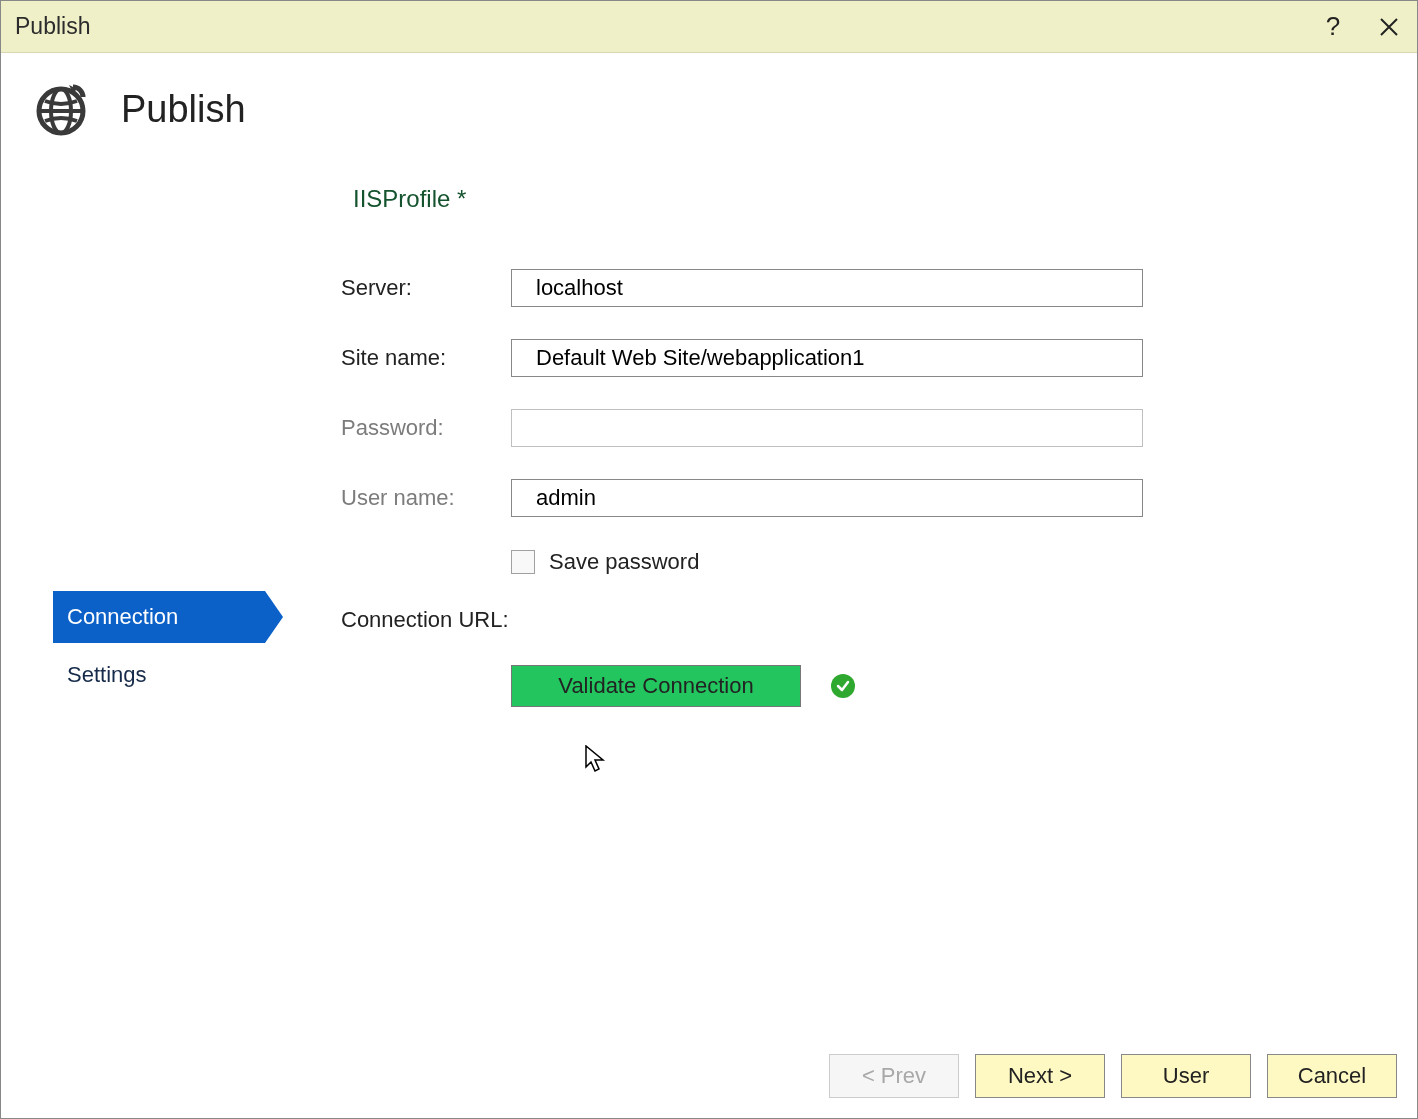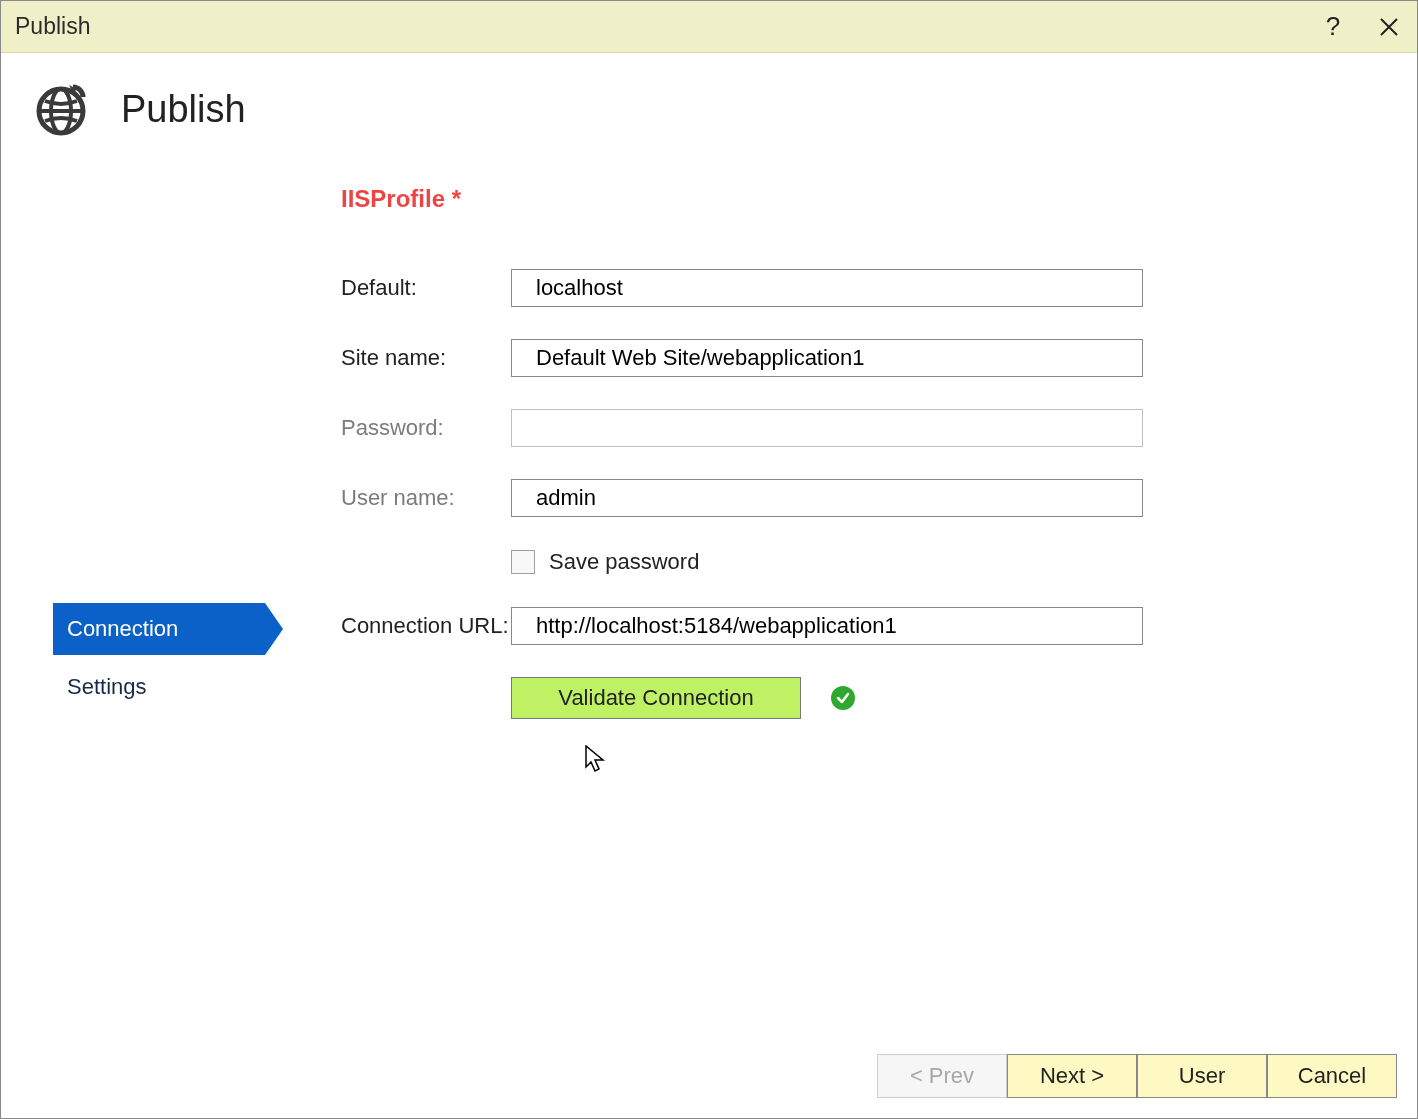--- a/index.html
+++ b/index.html
@@ -93,23 +93,24 @@
       border-left: 18px solid #0b61c7;
     }
 
     
     .content {
       flex: 1;
       padding-right: 60px;
     }
     .profile-title {
       font-size: 24px;
-      font-weight: 700;
-      color: #ef4444;
+      font-weight: 400;
+      color: #14532d;
       margin-bottom: 56px;
+      margin-left: 12px;
     }
     .form-row {
       display: flex;
       align-items: center;
       margin-bottom: 32px;
     }
     .form-label {
       width: 170px;
       font-size: 22px;
       color: #222;
@@ -151,21 +152,21 @@
 
     .validate-row {
       display: flex;
       align-items: center;
       margin-left: 170px;
       margin-top: 12px;
     }
     .validate-btn {
       width: 290px;
       height: 42px;
-      background: #bef264;
+      background: #22c55e;
       border: 1px solid #777;
       font-size: 22px;
       color: #222;
       cursor: pointer;
       font-family: inherit;
     }
     .success-icon {
       width: 24px; height: 24px;
       border-radius: 50%;
       background: #2fa82f;
@@ -175,20 +176,21 @@
       justify-content: center;
     }
     .success-icon svg { width: 14px; height: 14px; }
 
     
     .footer {
       position: absolute;
       bottom: 20px;
       right: 20px;
       display: flex;
+      gap: 16px;
       margin-left: 36px;
     }
     .footer-btn {
       width: 130px;
       height: 44px;
       background: #fef9c3;
       border: 1px solid #888;
       font-size: 22px;
       color: #222;
       cursor: pointer;
@@ -244,21 +246,21 @@
     </div>
     <div class="sidebar-item">
       <span>Settings</span>
     </div>
   </div>
 
   <div class="content">
     <div class="profile-title">IISProfile *</div>
 
     <div class="form-row">
-      <div class="form-label">Default:</div>
+      <div class="form-label">Server:</div>
       <input class="form-input" type="text" value="localhost" style="">
     </div>
 
     <div class="form-row">
       <div class="form-label">Site name:</div>
       <input class="form-input" type="text" value="Default Web Site/webapplication1" style="">
     </div>
 
     <div class="form-row">
       <div class="form-label disabled">Password:</div>
@@ -270,21 +272,20 @@
       <input class="form-input" type="text" value="admin" style="">
     </div>
 
     <div class="save-pw-row">
       <div class="checkbox"></div>
       <span class="save-pw-label">Save password</span>
     </div>
 
     <div class="form-row">
       <div class="form-label">Connection URL:</div>
-      <input class="form-input" type="text" value="http://localhost:5184/webapplication1" style="">
     </div>
 
     <div class="validate-row">
       <button class="validate-btn">Validate Connection</button>
       <span class="success-icon">
         <svg viewBox="0 0 14 14">
             <path d="M2 7 L6 11 L12 3" stroke="#fff" stroke-width="2.5" fill="none" stroke-linecap="round" stroke-linejoin="round"></path>
           </svg>
       </span>
     </div>

